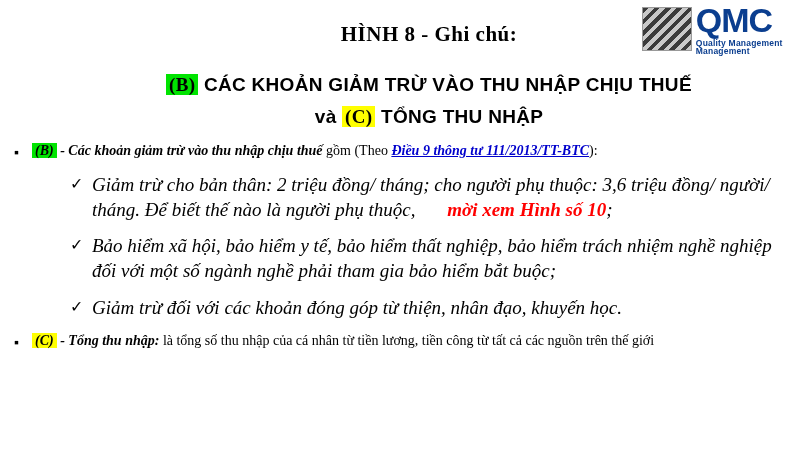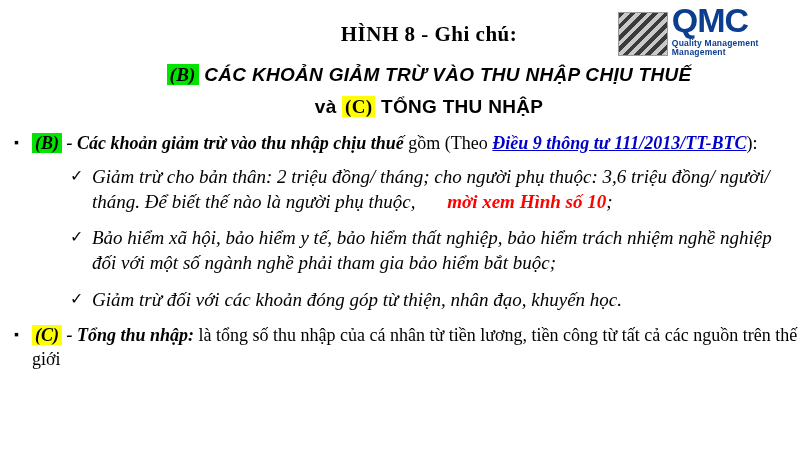--- a/index.html
+++ b/index.html
@@ -13,25 +13,25 @@
     font-family: "Liberation Serif", serif;
     color: #000000;
     overflow: hidden;
     position: relative;
   }
 
   
   .logo {
     position: absolute;
     top: 2px;
-    right: 24px;
+    right: 0;
     width: 168px;
     height: 54px;
     display: flex;
-    align-items: flex-end;
+    align-items: center;
   }
   .logo-photo {
     width: 62px;
     height: 44px;
     background:
       repeating-linear-gradient(135deg, #3b3b3b 0 4px, #c9c9c9 4px 8px),
       #555;
     border: 1px solid #999;
     box-sizing: border-box;
   }
@@ -64,23 +64,22 @@
   .title-line1 {
     font-family: "Liberation Serif", serif;
     font-weight: bold;
     font-size: 21px;
     letter-spacing: 0.5px;
   }
   .title-line2 {
     font-family: "Liberation Sans", sans-serif;
     font-weight: bold;
     font-size: 19px;
-    margin-top: 17px;
+    margin-top: 27px;
     letter-spacing: 0.3px;
-    font-style: italic;
   }
   .title-line3 {
     font-family: "Liberation Sans", sans-serif;
     font-weight: bold;
     font-size: 19px;
     margin-top: 10px;
     letter-spacing: 0.3px;
   }
   .hl-green {
     background: #00e400;
@@ -96,21 +95,21 @@
   }
 
   
   .body-block {
     margin-top: 14px;
     padding: 0 12px 0 14px;
   }
   .bullet-row {
     display: flex;
     align-items: flex-start;
-    font-size: 18px;
+    font-size: 14px;
     line-height: 1.28;
     margin-bottom: 4px;
   }
   .sq-marker {
     flex: 0 0 auto;
     width: 18px;
     font-size: 14px;
     line-height: 1.5;
     color: #000;
   }

